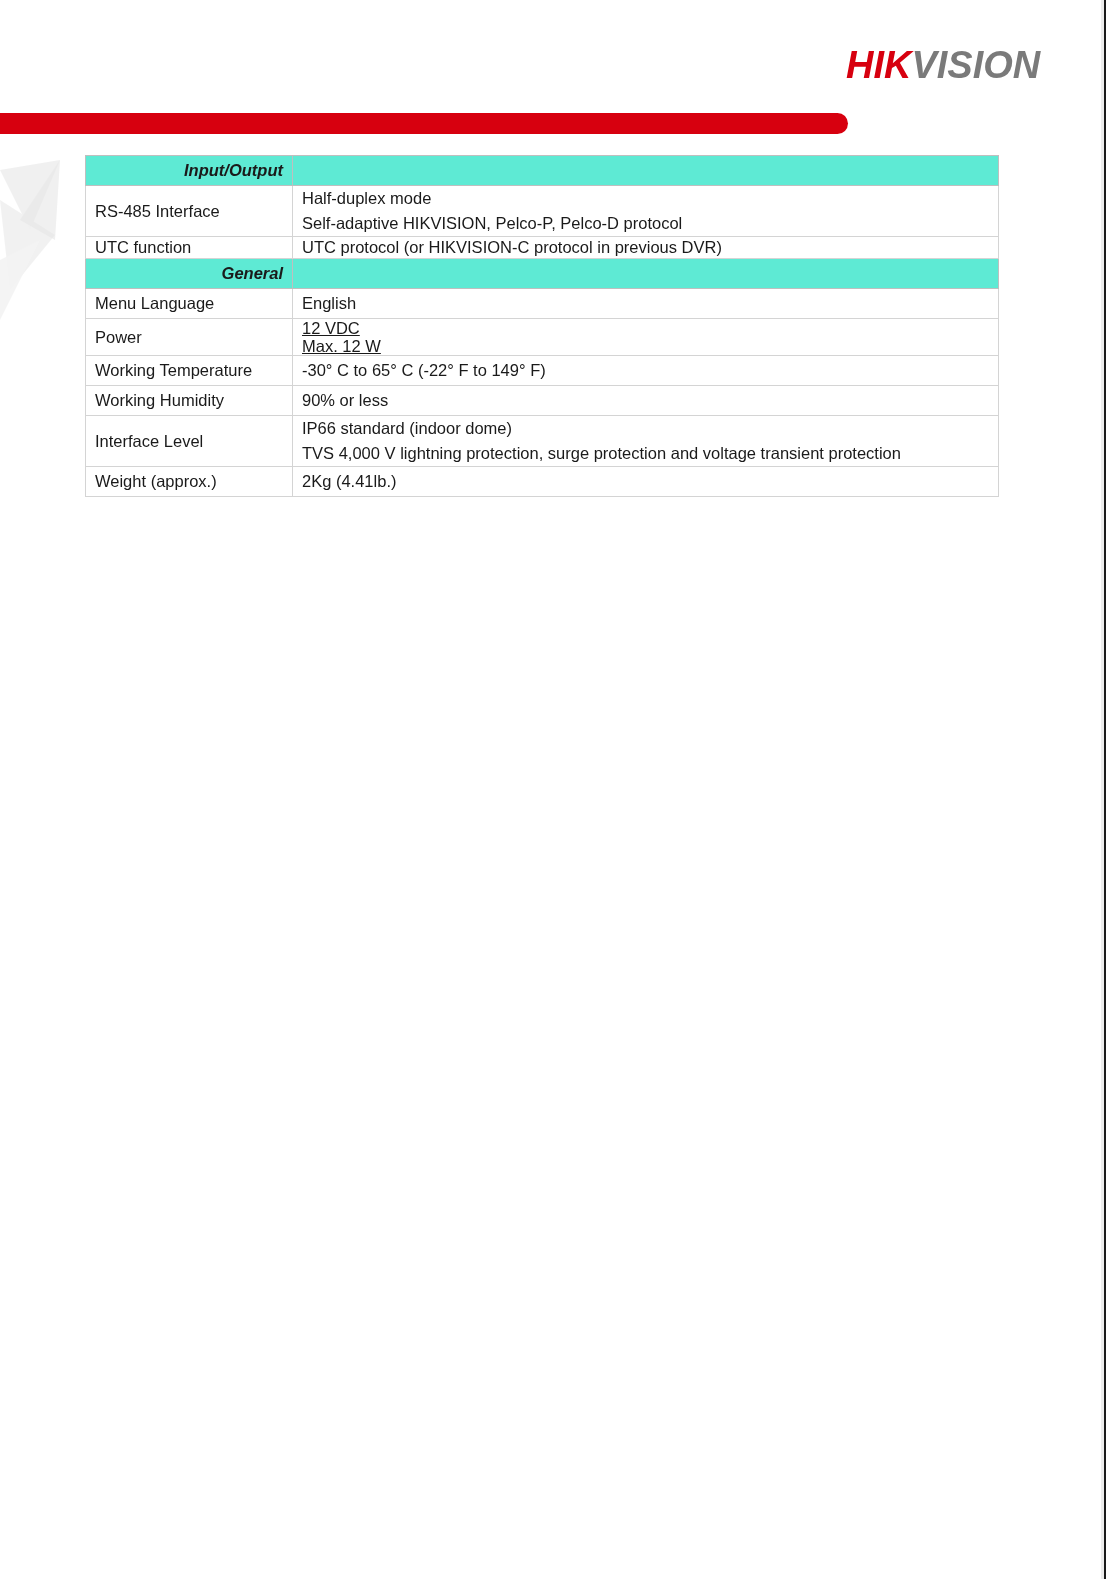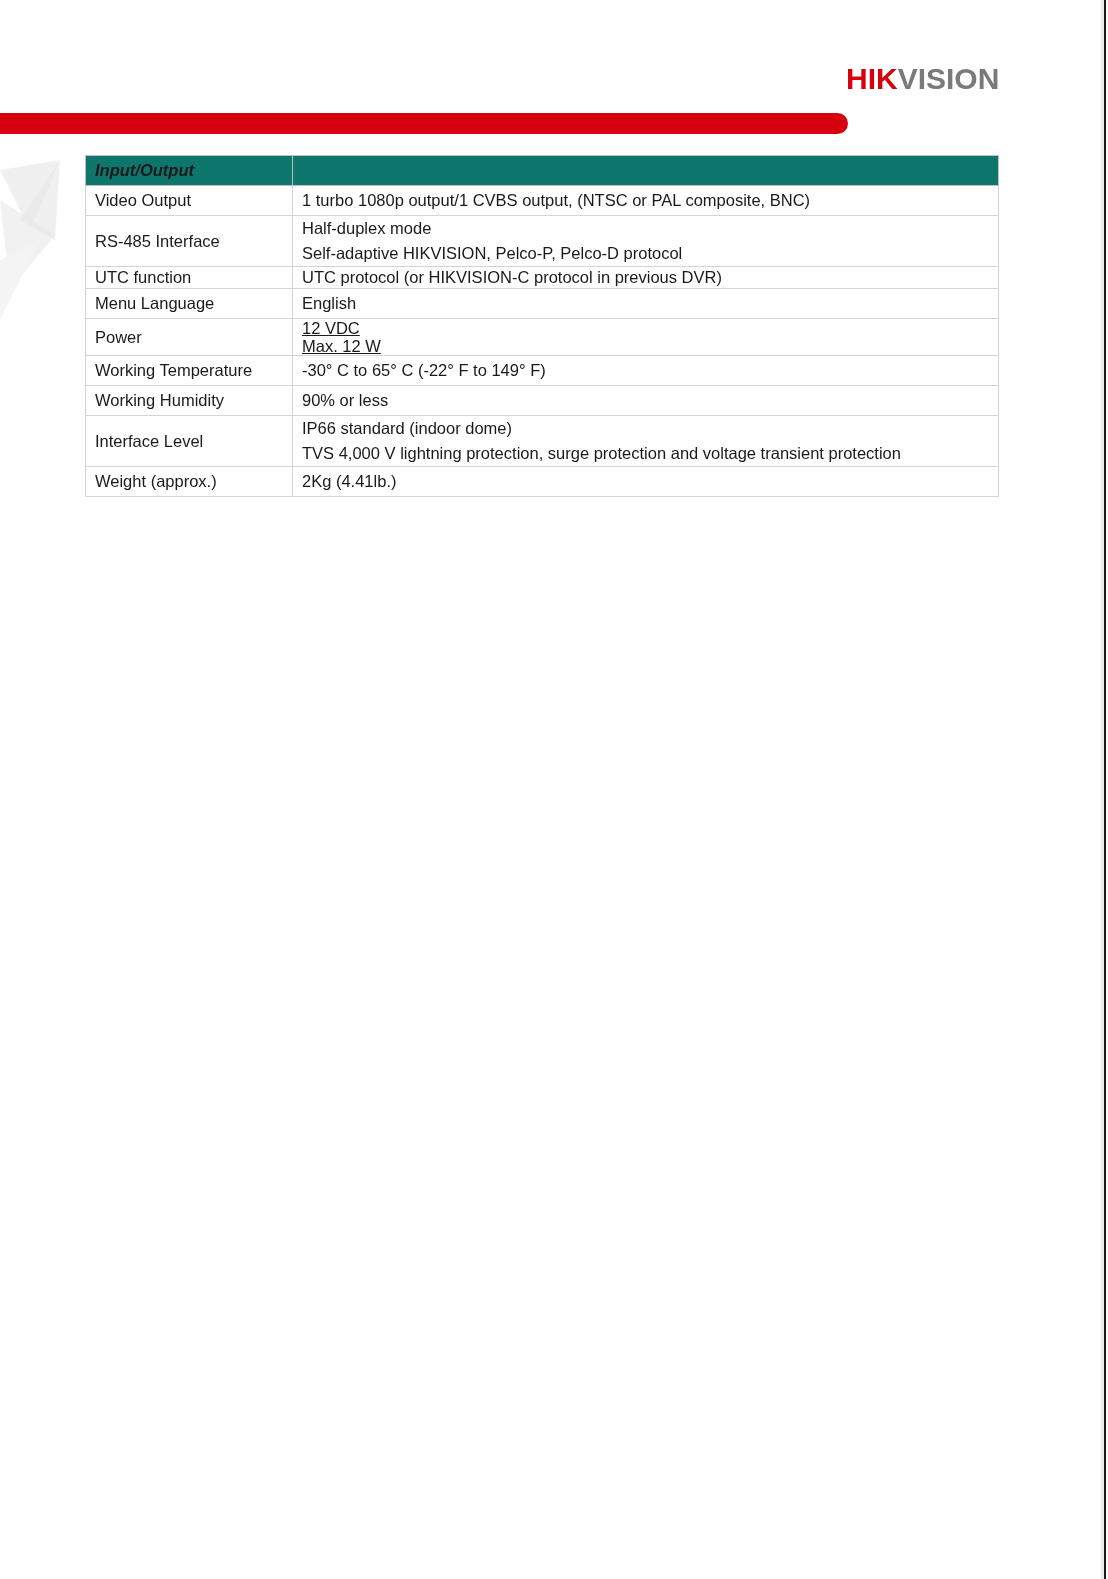--- a/index.html
+++ b/index.html
@@ -9,43 +9,44 @@
     }
     .right-edge {
       position: absolute; left: 1104px; top: 0; width: 2px; height: 1579px;
       background: #1a1a1a;
     }
     .right-edge-shadow {
       position: absolute; left: 1101px; top: 0; width: 3px; height: 1579px;
       background: #ececec;
     }
     .logo {
-      position: absolute; left: 846px; top: 60px;
-      font-size: 30px; font-weight: bold; letter-spacing: 0px;
+      position: absolute; left: 846px; top: 46px;
+      font-size: 38px; font-weight: bold; font-style: italic; letter-spacing: 0px;
       line-height: 38px; white-space: nowrap;
     }
     .logo .hik { color: #d7000f; }
     .logo .vision { color: #7a7a7a; font-weight: bold; }
     .red-bar {
       position: absolute; left: 0; top: 113px; width: 848px; height: 21px;
       background: #d7000f; border-radius: 0 11px 11px 0;
     }
     .watermark { position: absolute; left: 0; top: 140px; width: 70px; height: 200px; }
     table.spec {
       position: absolute; left: 85px; top: 155px; width: 914px;
       border-collapse: collapse; font-size: 16.5px;
     }
     table.spec td {
       border: 1px solid #d4d4d4; padding: 0 9px; vertical-align: middle;
       line-height: 21px;
     }
     table.spec td.label { width: 188px; }
     table.spec tr.section td {
-      background: #0f766e; font-weight: bold; font-style: italic; height: 29px;
+      background: #5eead4; font-weight: bold; font-style: italic; height: 29px;
       border-color: #bfbfbf;
+      text-align: right;
     }
     table.spec tr.section td + td { border-left: 1px solid #d4d4d4; }
     .line { display: block; }
     .tight .line { line-height: 18px; text-decoration: underline; }
     .loose .line { line-height: 25px; }
     .dim .line { line-height: 29px; }
   </style>
 </head>
 <body>
 
@@ -64,40 +65,38 @@
   <polygon points="20,80 60,20 55,100" fill="#e6e6e6" opacity="0.6"></polygon>
   <polygon points="0,120 40,100 0,180" fill="#f3f3f3" opacity="0.9"></polygon>
 </svg>
 
 <table class="spec">
   <tbody>
     <tr class="section">
       <td class="label">Input/Output</td>
       <td></td>
     </tr>
-    <tr style="height:30px">
-      <td class="label">Video Output</td>
-      <td>
-          <span class="line">1 turbo 1080p output/1 CVBS output, (NTSC or PAL composite, BNC)</span>
-        </td>
-    </tr>
     <tr style="height:49px" class="loose">
       <td class="label">RS-485 Interface</td>
       <td>
         <span class="line">Half-duplex mode</span>
         <span class="line">Self-adaptive HIKVISION, Pelco-P, Pelco-D protocol</span>
       </td>
     </tr>
     <tr style="height:14px">
       <td class="label">UTC function</td>
       <td>
           <span class="line">UTC protocol (or HIKVISION-C protocol in previous DVR)</span>
         </td>
     </tr>
 
+    <tr class="section">
+      <td class="label">General</td>
+      <td></td>
+    </tr>
     <tr style="height:30px">
       <td class="label">Menu Language</td>
       <td>
           <span class="line">English</span>
         </td>
     </tr>
     <tr style="height:21px" class="tight">
       <td class="label">Power</td>
       <td>
         <span class="line">12 VDC</span>

